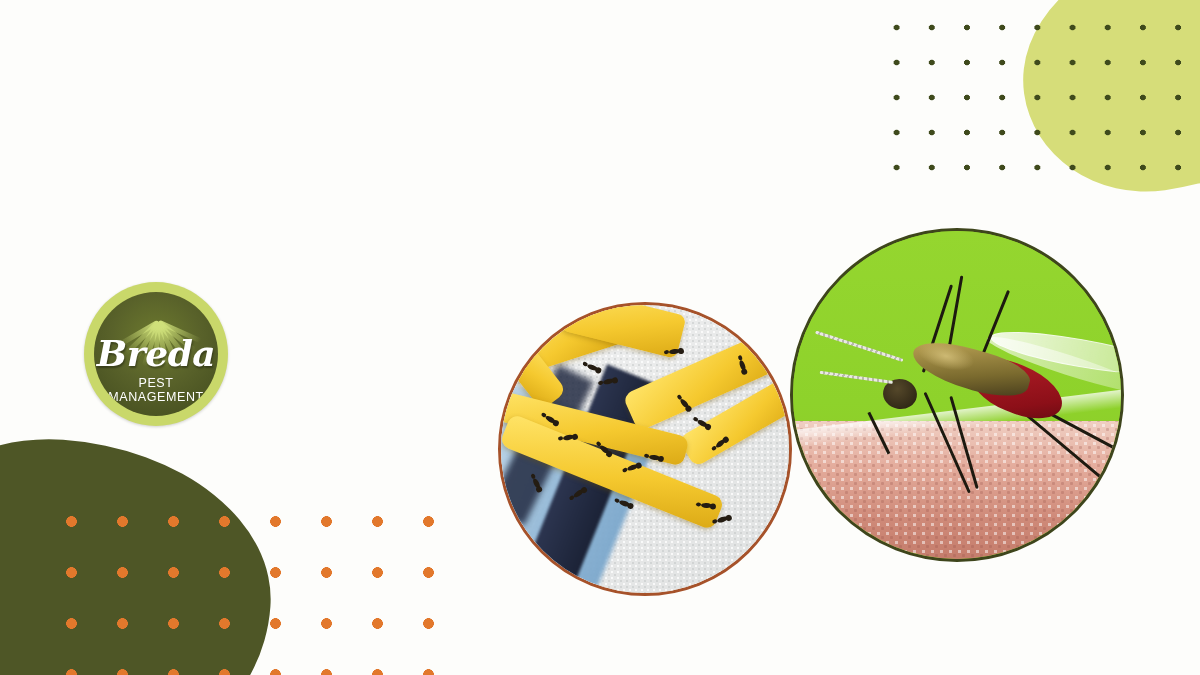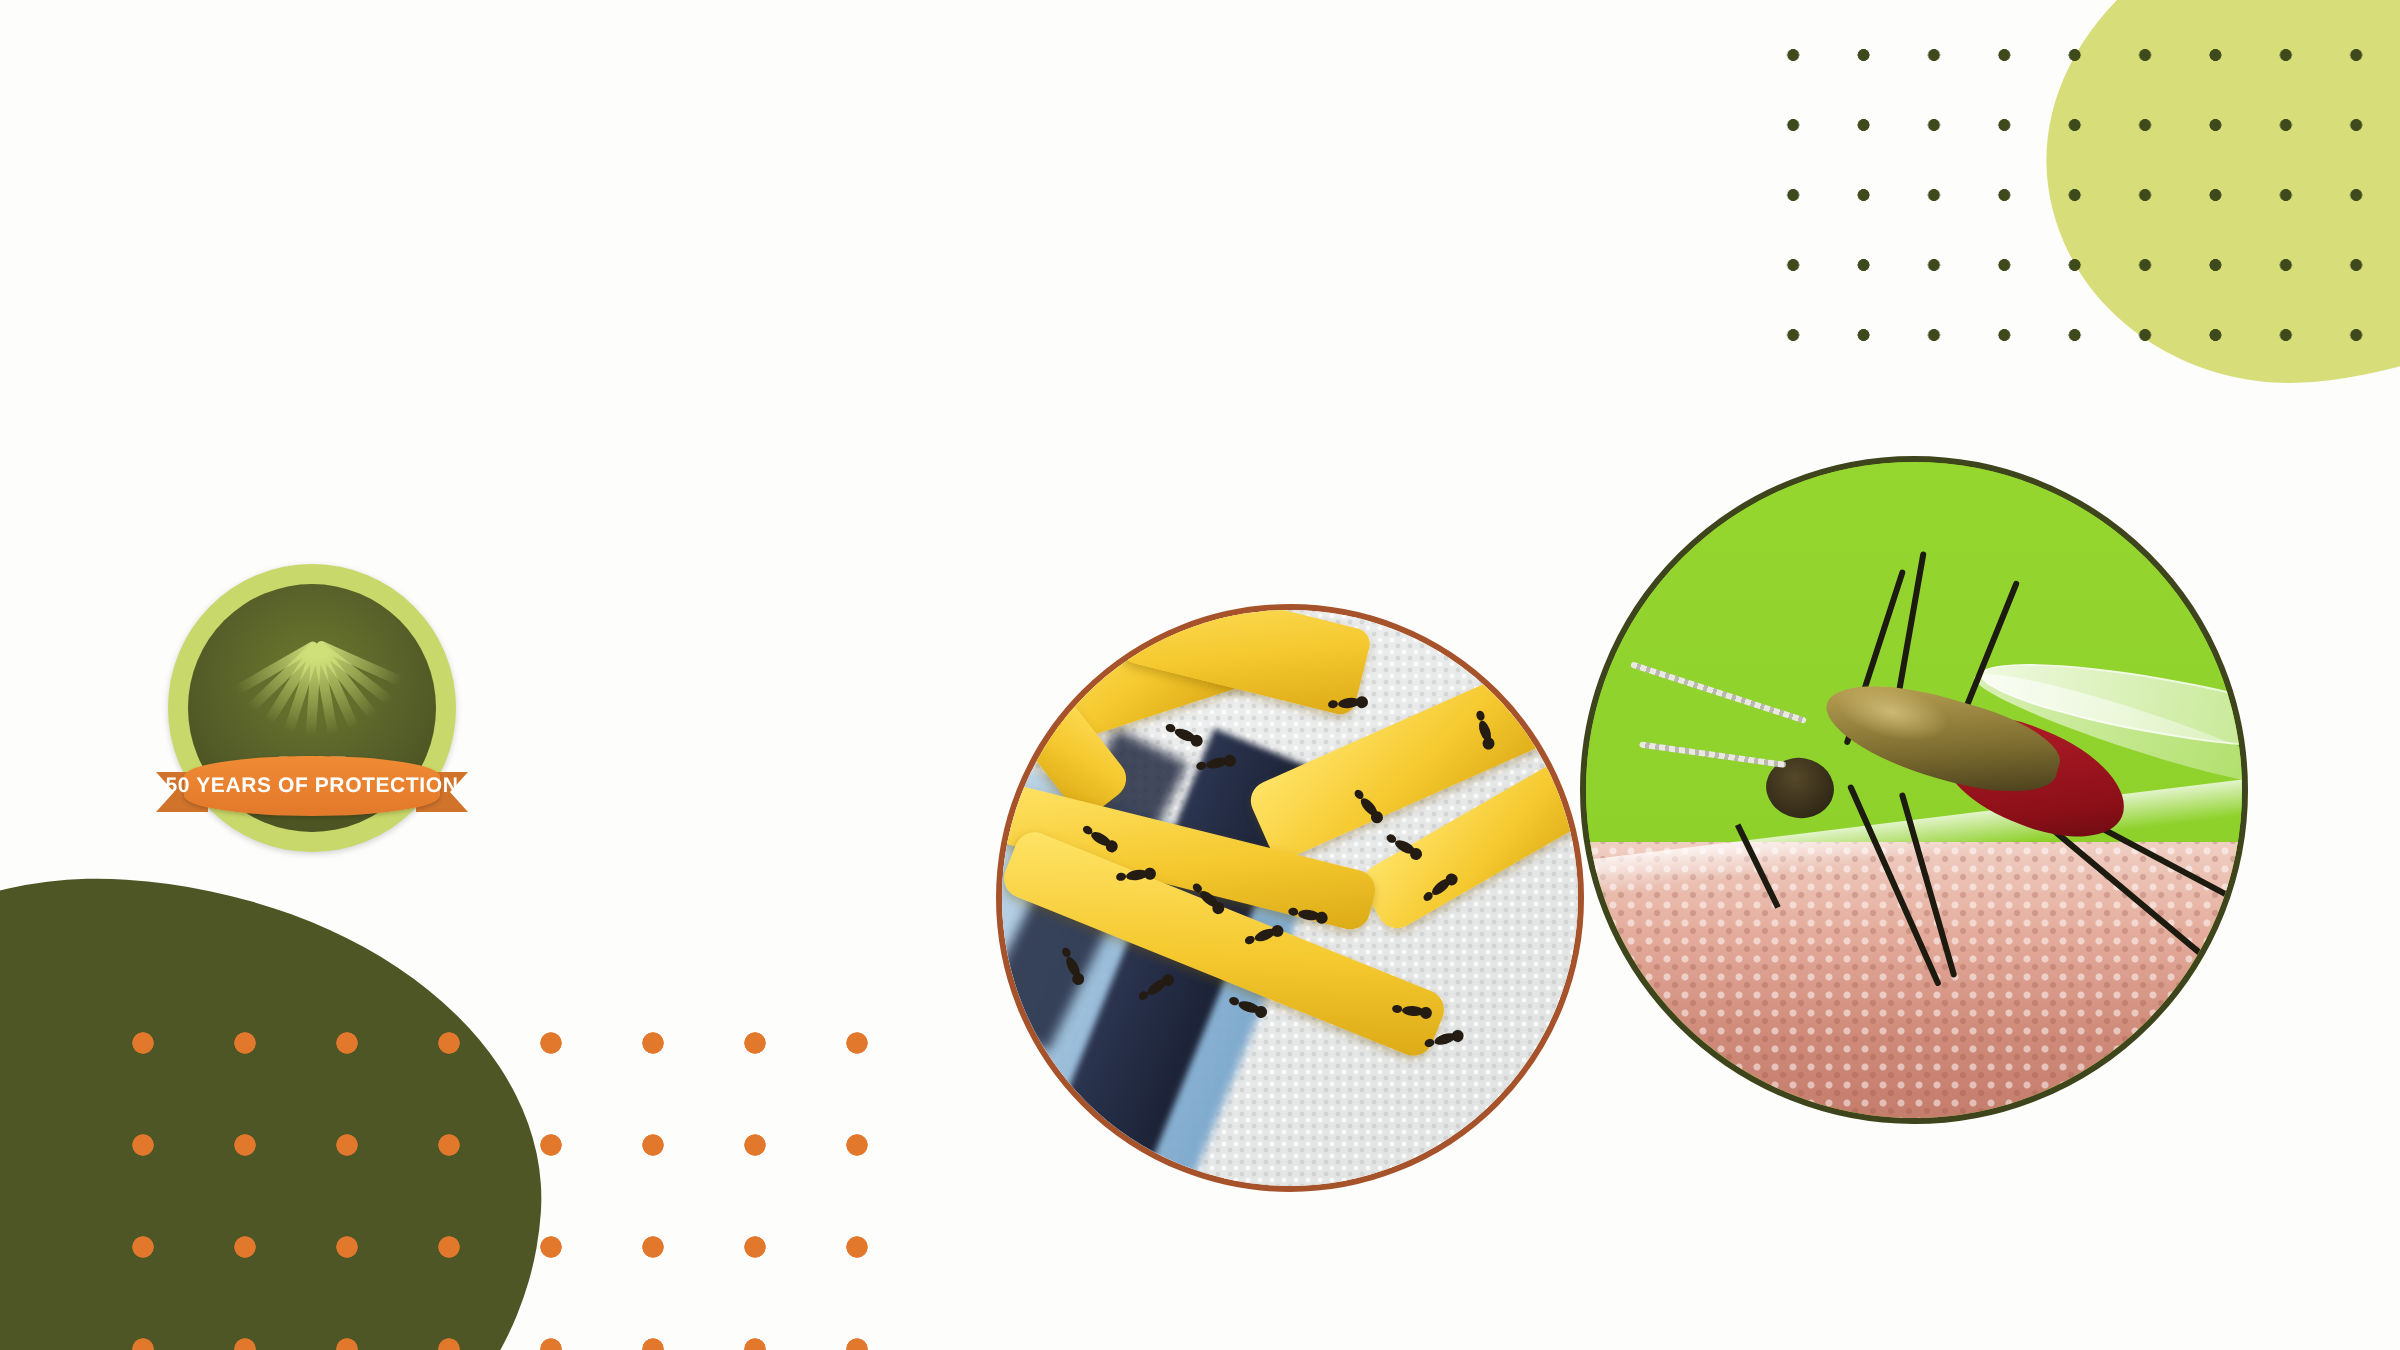--- a/index.html
+++ b/index.html
@@ -316,28 +316,22 @@
         <div class="ray" style="transform:rotate(-52deg)"></div>
         <div class="ray" style="transform:rotate(-38deg)"></div>
         <div class="ray" style="transform:rotate(-24deg)"></div>
         <div class="ray" style="transform:rotate(-10deg)"></div>
         <div class="ray" style="transform:rotate(4deg)"></div>
         <div class="ray" style="transform:rotate(18deg)"></div>
         <div class="ray" style="transform:rotate(32deg)"></div>
         <div class="ray" style="transform:rotate(46deg)"></div>
         <div class="ray" style="transform:rotate(60deg)"></div>
       </div>
+      <div class="logo-script">Breda</div>
       <div class="logo-sub">PEST MANAGEMENT</div>
-    </div>
-    <div class="ribbon">
-      <div class="ribbon-tail-l"></div>
-      <div class="ribbon-tail-r"></div>
-      <div class="ribbon-band">
-        <span class="ribbon-text">50 YEARS OF PROTECTION</span>
-      </div>
     </div>
   </div>
 
   <div class="photo photo-ants">
     <div class="ph-inner">
       <div class="towel"></div>
       <div class="towel-tex"></div>
       <div class="stripe-blue"></div>
       <div class="stripe-navy"></div>
       <div class="stripe-navy2"></div>

